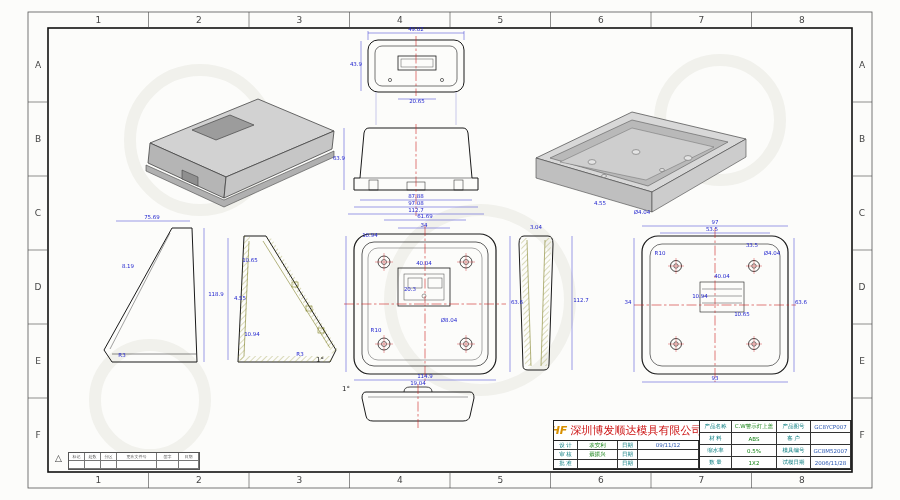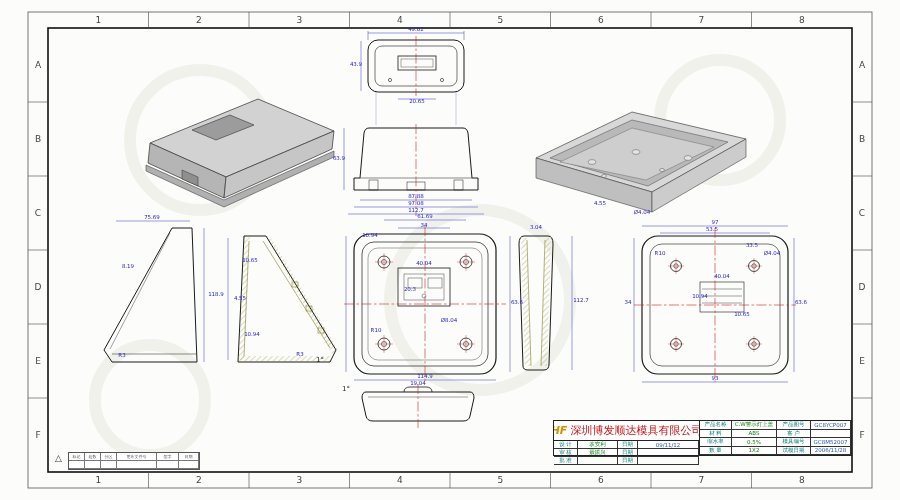--- a/index.html
+++ b/index.html
@@ -1,20 +1,20 @@
 <!DOCTYPE html>
 <html><head>
 <meta charset="utf-8">
 <style>
   html,body{margin:0;padding:0;background:#e8e8e6;}
   .sheet{position:relative;width:900px;height:500px;background:#fcfcfa;overflow:hidden;
          font-family:"DejaVu Sans",sans-serif;}
   svg{position:absolute;left:0;top:0;}
   
-  .tb{position:absolute;left:553px;top:420px;width:299px;height:36px;border:1.5px solid #222;
+  .tb{position:absolute;left:553px;top:420px;width:299px;height:50px;border:1.5px solid #222;
       display:flex;box-sizing:border-box;background:#fff;}
   .tb *{box-sizing:border-box;}
   .tb-left{width:146px;border-right:1px solid #222;display:flex;flex-direction:column;}
   .tb-company{flex:0 0 20px;display:flex;align-items:center;justify-content:center;gap:3px;
       border-bottom:1px solid #222;overflow:hidden;}
   .tb-logo{color:#d89000;font-weight:bold;font-style:italic;font-size:11px;line-height:1;}
   .tb-company-name{color:#cc1111;font-weight:normal;font-size:11px;white-space:nowrap;}
   .tb-sign{flex:1;display:grid;grid-template-columns:24px 40px 20px 1fr;grid-auto-rows:1fr;}
   .tb-right{flex:1;display:grid;grid-template-columns:32px 45px 34px 1fr;grid-auto-rows:1fr;}
   .tb-cell{border-right:0.5px solid #333;border-bottom:0.5px solid #333;font-size:5.5px;

